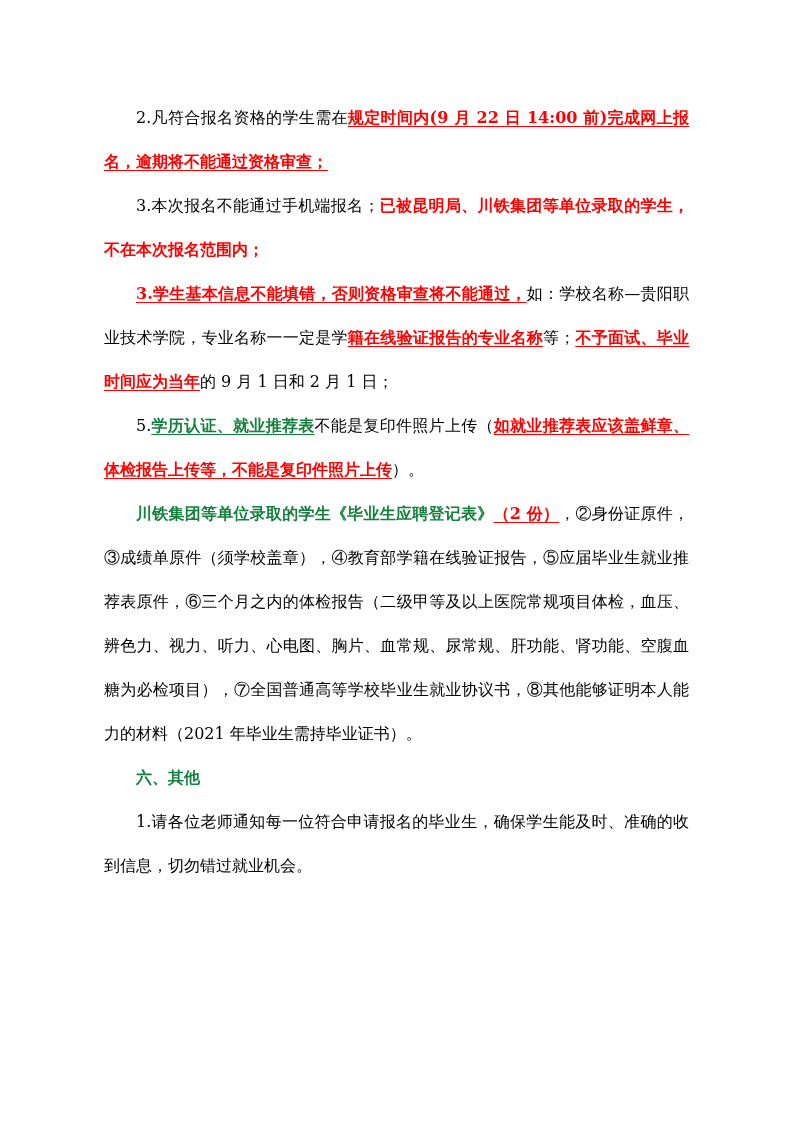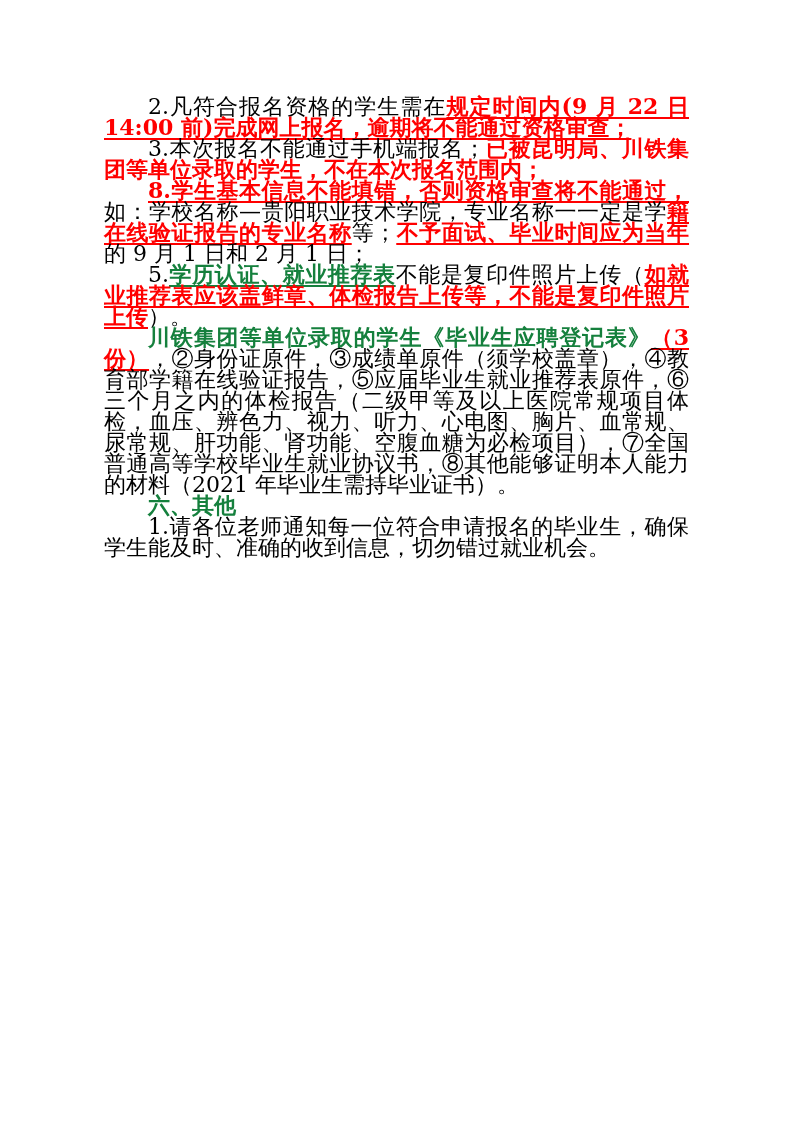--- a/index.html
+++ b/index.html
@@ -15,22 +15,22 @@
     overflow: hidden;
   }
   .page {
     position: relative;
     width: 793px;
     height: 1122px;
     box-sizing: border-box;
     padding: 96px 104px 80px 104px;
   }
   .doc-body {
-    font-size: 22px;
-    line-height: 21px;
+    font-size: 16px;
+    line-height: 44px;
     text-align: justify;
     text-justify: inter-ideograph;
   }
   p.para {
     margin: 0;
     text-indent: 2em;
   }
   .red-b {
     color: #ff0000;
     font-weight: bold;
@@ -51,25 +51,25 @@
 </head>
 <body>
 
 <div class="page">
   <div class="doc-body">
 
     <p class="para"><span>2.凡符合报名资格的学生需在</span><span class="red-b u">规定时间内(9 月 22 日 14:00 前)完成网上报名，逾期将不能通过资格审查；</span></p>
 
     <p class="para"><span>3.本次报名不能通过手机端报名；</span><span class="red-b">已被昆明局、川铁集团等单位录取的学生，不在本次报名范围内；</span></p>
 
-    <p class="para"><span class="red-b u">8.学生基本信息不能填错，否则资格审查将不能通过，</span><span>如：学校名称—贵阳职业技术学院，专业名称一一定是学</span><span class="red-b u">籍在线验证报告的专业名称</span><span>等；</span><span class="red-b u">不予面试、毕业时间应为当年</span><span>的 9 月 1 日和 2 月 1 日；</span></p>
+    <p class="para"><span class="red-b u">3.学生基本信息不能填错，否则资格审查将不能通过，</span><span>如：学校名称—贵阳职业技术学院，专业名称一一定是学</span><span class="red-b u">籍在线验证报告的专业名称</span><span>等；</span><span class="red-b u">不予面试、毕业时间应为当年</span><span>的 9 月 1 日和 2 月 1 日；</span></p>
 
     <p class="para"><span>5.</span><span class="blk-b u">学历认证、就业推荐表</span><span>不能是复印件照片上传（</span><span class="red-b u">如就业推荐表应该盖鲜章、体检报告上传等，不能是复印件照片上传</span><span>）。</span></p>
 
 
-    <p class="para"><span class="blk-b">川铁集团等单位录取的学生《毕业生应聘登记表》</span><span class="red-b u">（3 份）</span><span>，②身份证原件，③成绩单原件（须学校盖章），④教育部学籍在线验证报告，⑤应届毕业生就业推荐表原件，⑥三个月之内的体检报告（二级甲等及以上医院常规项目体检，血压、辨色力、视力、听力、心电图、胸片、血常规、尿常规、肝功能、肾功能、空腹血糖为必检项目），⑦全国普通高等学校毕业生就业协议书，⑧其他能够证明本人能力的材料（2021 年毕业生需持毕业证书）。</span></p>
+    <p class="para"><span class="blk-b">川铁集团等单位录取的学生《毕业生应聘登记表》</span><span class="red-b u">（2 份）</span><span>，②身份证原件，③成绩单原件（须学校盖章），④教育部学籍在线验证报告，⑤应届毕业生就业推荐表原件，⑥三个月之内的体检报告（二级甲等及以上医院常规项目体检，血压、辨色力、视力、听力、心电图、胸片、血常规、尿常规、肝功能、肾功能、空腹血糖为必检项目），⑦全国普通高等学校毕业生就业协议书，⑧其他能够证明本人能力的材料（2021 年毕业生需持毕业证书）。</span></p>
 
     <p class="para heading"><span class="blk-b">六、其他</span></p>
 
     <p class="para"><span>1.请各位老师通知每一位符合申请报名的毕业生，确保学生能及时、准确的收到信息，切勿错过就业机会。</span></p>
 
   </div>
 </div>
 
 </body></html>

